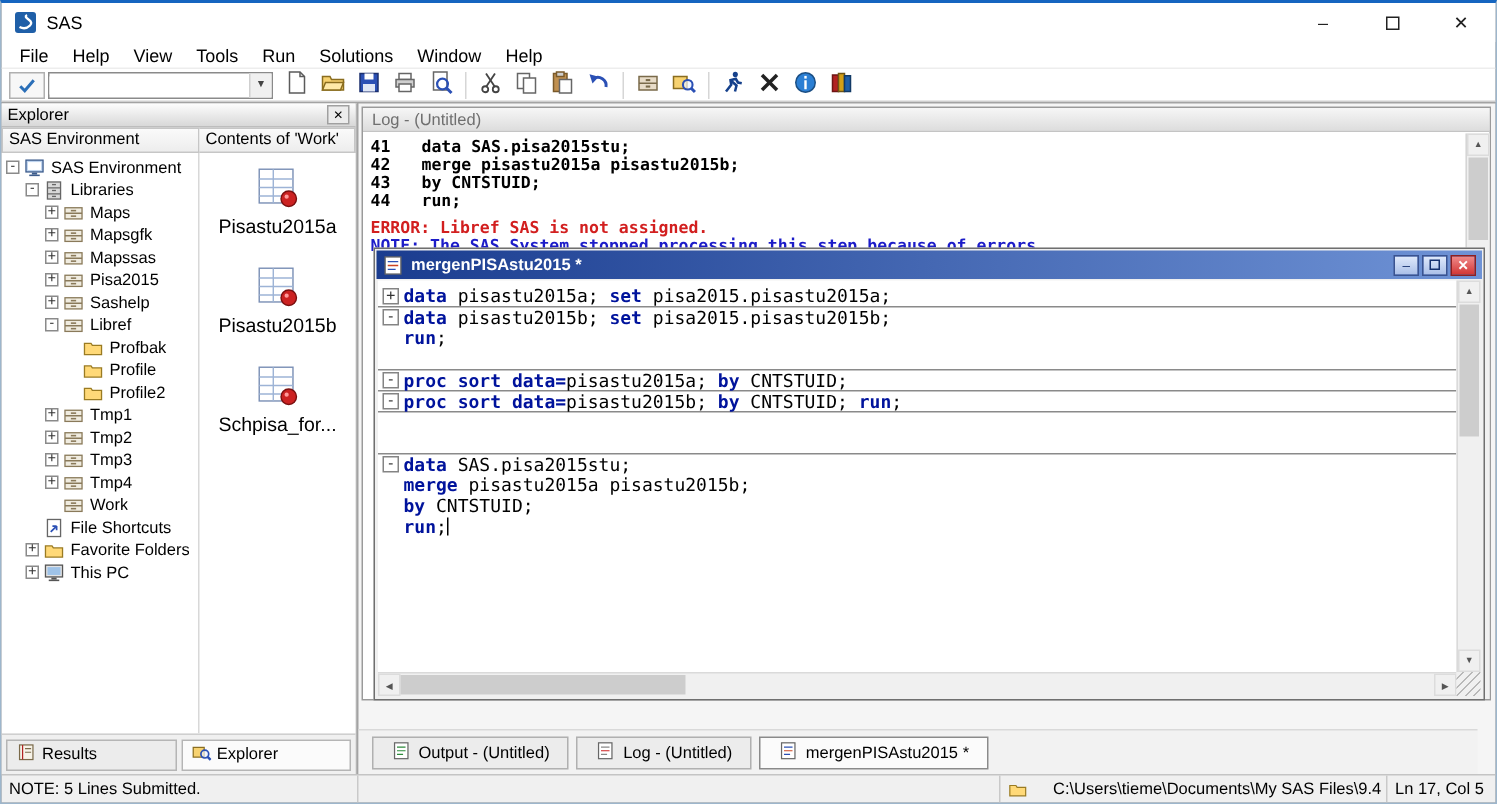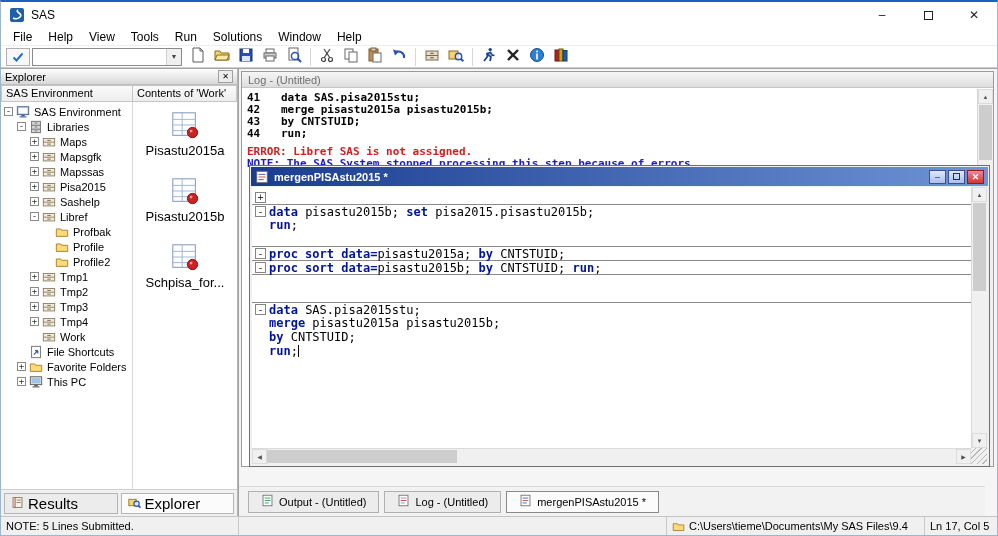--- a/index.html
+++ b/index.html
@@ -44,21 +44,21 @@
   .expander { width:9px; height:9px; flex:none; border:1px solid #8a8a8a; background:#fff; font-size:9px; line-height:7px; text-align:center; color:#333; margin-right:3px; font-family:"DejaVu Sans Mono",monospace; }
   .exp-spacer { width:12px; flex:none; }
   .tree-icon { width:15px; height:14px; flex:none; margin-right:3px; }
   .tree-icon svg { width:14px; height:14px; }
   .tree-label { overflow:hidden; }
   .contents { flex:1; padding-top:8px; display:flex; flex-direction:column; align-items:center; gap:18px; overflow:hidden; }
   .ds-item { text-align:center; width:92%; }
   .ds-icon svg { width:30px; height:30px; }
   .ds-label { font-size:13px; margin-top:0; white-space:nowrap; overflow:hidden; }
   .panel-tabs { height:27px; flex:none; display:flex; align-items:center; gap:3px; padding:2px 3px; background:#f0f0f0; border-top:1px solid #cfcfcf; }
-  .ptab { height:21px; flex:1; display:flex; align-items:center; gap:4px; padding:0 6px; font-size:15px; border:1px solid #b5b5b5; background:#ececec; }
+  .ptab { height:21px; flex:1; display:flex; align-items:center; gap:4px; padding:0 6px; font-size:11px; border:1px solid #b5b5b5; background:#ececec; }
   .ptab.active { background:#fbfbfb; }
   .ptab svg { width:13px; height:13px; flex:none; }
   
   .mdi { position:absolute; top:67px; left:238px; right:0; bottom:19px; background:#f5f5f5; overflow:hidden; }
   
   .log-window { position:absolute; left:2px; top:2px; width:753px; height:396px; border:1px solid #9a9a9a; background:#fff; }
   .log-titlebar { height:16px; background:linear-gradient(#f6f6f6,#dddddd); border-bottom:1px solid #c4c4c4; display:flex; align-items:center; padding:0 6px; font-size:11px; color:#6f6f6f; }
   .log-content { position:absolute; top:17px; left:0; right:16px; bottom:0; font-family:"DejaVu Sans Mono",monospace; font-size:11px; font-weight:bold; line-height:12px; padding:3px 5px; white-space:pre; overflow:hidden; }
   .log-line { height:12px; }
   .log-gap { height:6px; }
@@ -95,21 +95,21 @@
   
   .window-bar { position:absolute; left:0; right:12px; bottom:0; height:30px; background:#f2f2f2; border-top:1px solid #d9d9d9; display:flex; align-items:center; gap:5px; padding:0 9px; }
   .wb-btn { height:22px; display:flex; align-items:center; gap:5px; padding:0 12px; font-size:11px; background:#ececec; border:1px solid #b0b0b0; white-space:nowrap; }
   .wb-btn.active { background:#fbfbfb; border-color:#8a8a8a; }
   .wb-btn svg { width:13px; height:13px; flex:none; }
   
   .statusbar { position:absolute; left:0; right:0; bottom:0; height:19px; background:#f0f0f0; border-top:1px solid #c4c4c4; display:flex; align-items:stretch; font-size:11px; }
   .sb-seg { border-right:1px solid #c9c9c9; display:flex; align-items:center; padding:0 5px; white-space:nowrap; overflow:hidden;text-align:right; }
   .sb-note { width:238px; }
   .sb-fill { flex:1; }
-  .sb-path { width:258px; gap:4px; }
+  .sb-path { width:258px; gap:17px; }
   .sb-path svg { width:13px; height:13px; flex:none; }
   .sb-pos { width:72px; border-right:none; }
 </style>
 </head>
 <body>
 
 <div class="sas-window">
 
   <div class="titlebar">
     <span class="app-icon">
@@ -525,21 +525,21 @@
         <span>mergenPISAstu2015 *</span>
         <div class="et-buttons">
           <button class="etb">–</button>
           <button class="etb">
               <span class="max-box"></span>
             </button>
           <button class="etb close">✕</button>
         </div>
       </div>
       <div class="editor-body" id="editor-body">
-          <div class="code-line"><span class="code-margin"><span class="code-expander">+</span></span></div>
+          <div class="code-line"><span class="code-margin"><span class="code-expander">+</span></span><span class="code-text"><span class="tk-k">data</span><span class="tk-t"> pisastu2015a; </span><span class="tk-k">set</span><span class="tk-t"> pisa2015.pisastu2015a;</span></span></div>
           <div class="code-line divider"><span class="code-margin"><span class="code-expander">-</span></span><span class="code-text"><span class="tk-k">data</span><span class="tk-t"> pisastu2015b; </span><span class="tk-k">set</span><span class="tk-t"> pisa2015.pisastu2015b;</span></span></div>
           <div class="code-line"><span class="code-margin"></span><span class="code-text"><span class="tk-k">run</span><span class="tk-t">;</span></span></div>
           <div class="code-line"><span class="code-margin"></span><span class="code-text"></span></div>
           <div class="code-line divider"><span class="code-margin"><span class="code-expander">-</span></span><span class="code-text"><span class="tk-k">proc sort</span><span class="tk-t"> </span><span class="tk-k">data=</span><span class="tk-t">pisastu2015a; </span><span class="tk-k">by</span><span class="tk-t"> CNTSTUID;</span></span></div>
           <div class="code-line divider"><span class="code-margin"><span class="code-expander">-</span></span><span class="code-text"><span class="tk-k">proc sort</span><span class="tk-t"> </span><span class="tk-k">data=</span><span class="tk-t">pisastu2015b; </span><span class="tk-k">by</span><span class="tk-t"> CNTSTUID; </span><span class="tk-k">run</span><span class="tk-t">;</span></span></div>
           <div class="code-line divider"><span class="code-margin"></span><span class="code-text"></span></div>
           <div class="code-line"><span class="code-margin"></span></div>
           <div class="code-line divider"><span class="code-margin"><span class="code-expander">-</span></span><span class="code-text"><span class="tk-k">data</span><span class="tk-t"> SAS.pisa2015stu;</span></span></div>
           <div class="code-line"><span class="code-margin"></span><span class="code-text"><span class="tk-k">merge</span><span class="tk-t"> pisastu2015a pisastu2015b;</span></span></div>
           <div class="code-line"><span class="code-margin"></span><span class="code-text"><span class="tk-k">by</span><span class="tk-t"> CNTSTUID;</span></span></div>

